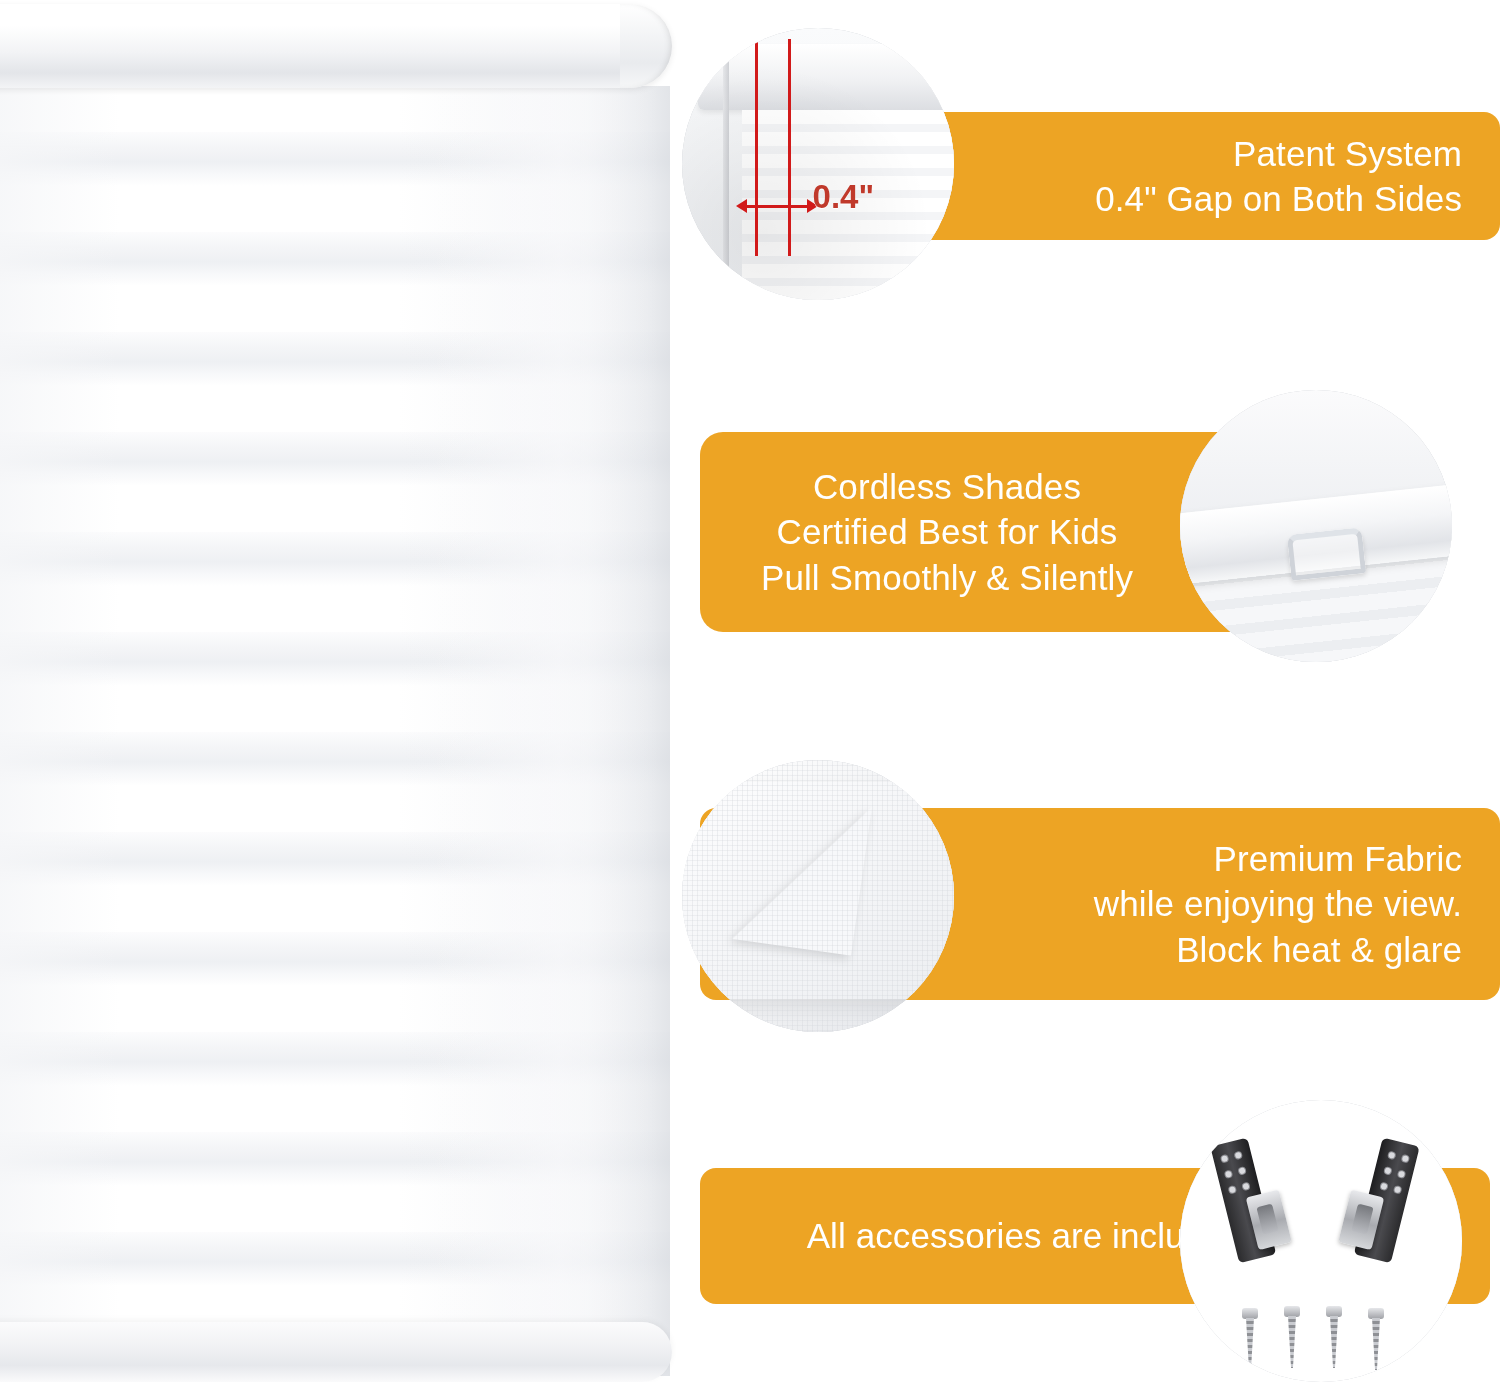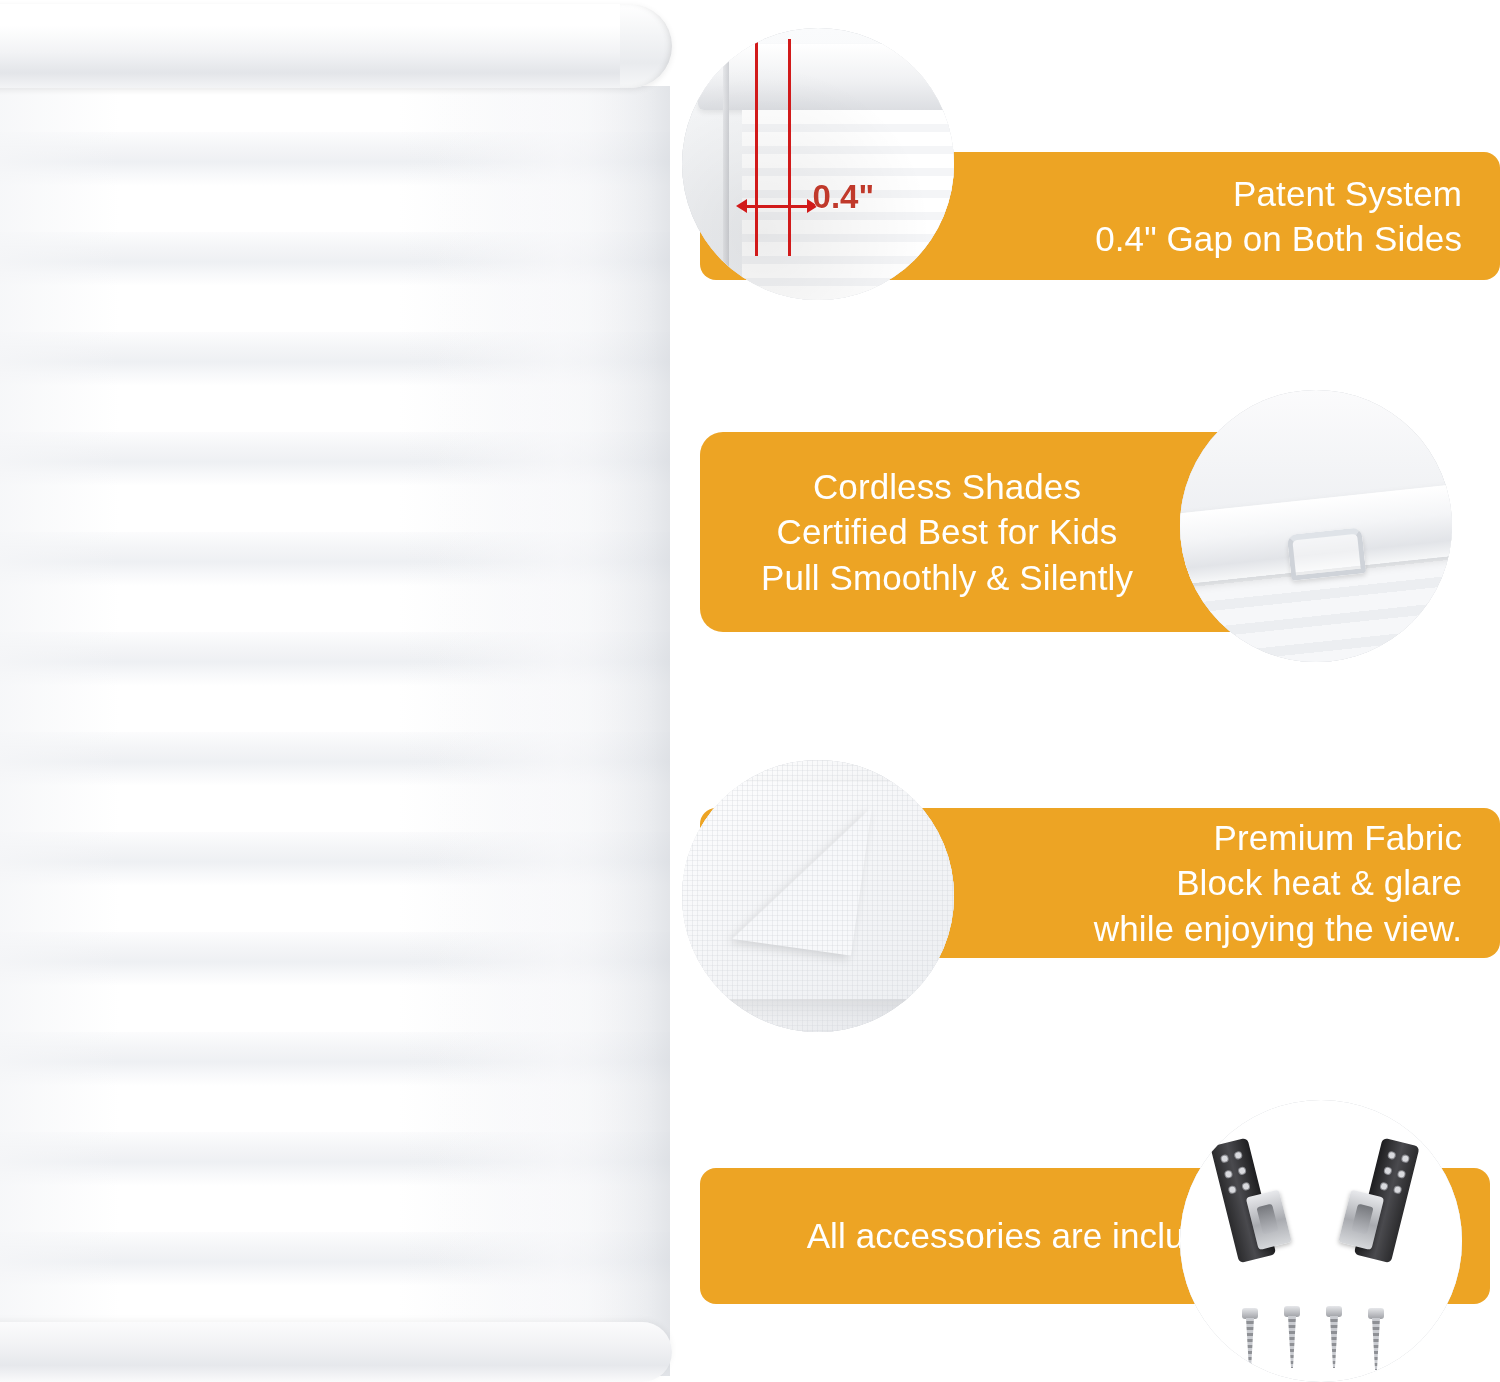--- a/index.html
+++ b/index.html
@@ -294,21 +294,21 @@
   <div class="shade-photo">
     <div class="shade-body"></div>
     <div class="shade-sheen"></div>
     <div class="shade-headrail"></div>
     <div class="shade-bottomrail"></div>
   </div>
 
   <div class="features">
 
     <div class="feature">
-      <div class="badge right-align" style="left:28px; top:112px; width:800px; height:128px; padding:0 38px 0 0;margin-top:40px;">
+      <div class="badge right-align" style="left:28px; top:112px; width:800px; height:128px; padding:0 38px 0 0;">
         <div class="line">Patent System</div>
         <div class="line">0.4" Gap on Both Sides</div>
       </div>
       <div class="photo-circle" style="left:10px; top:28px; width:272px; height:272px;">
         <div class="c1-inner">
           <div class="c1-rail"></div>
           <div class="c1-frame"></div>
           <div class="c1-fabric"></div>
           <div class="c1-shadow"></div>
           <div class="c1-vline a"></div>
@@ -332,24 +332,24 @@
       <div class="photo-circle" style="left:508px; top:390px; width:272px; height:272px;">
         <div class="c2-inner">
           <div class="c2-fabric"></div>
           <div class="c2-rail"></div>
           <div class="c2-handle"></div>
         </div>
       </div>
     </div>
 
     <div class="feature">
-      <div class="badge right-align" style="left:28px; top:808px; width:800px; height:150px; padding:0 38px 0 0;">
+      <div class="badge right-align" style="left:28px; top:808px; width:800px; height:192px; padding:0 38px 0 0;">
         <div class="line">Premium Fabric</div>
+        <div class="line">while enjoying the view.</div>
         <div class="line">Block heat &amp; glare</div>
-        <div class="line">while enjoying the view.</div>
       </div>
       <div class="photo-circle" style="left:10px; top:760px; width:272px; height:272px;">
         <div class="c3-inner">
           <div class="c3-sheet"></div>
           <div class="c3-fold"></div>
           <div class="c3-weave"></div>
         </div>
       </div>
     </div>
 

